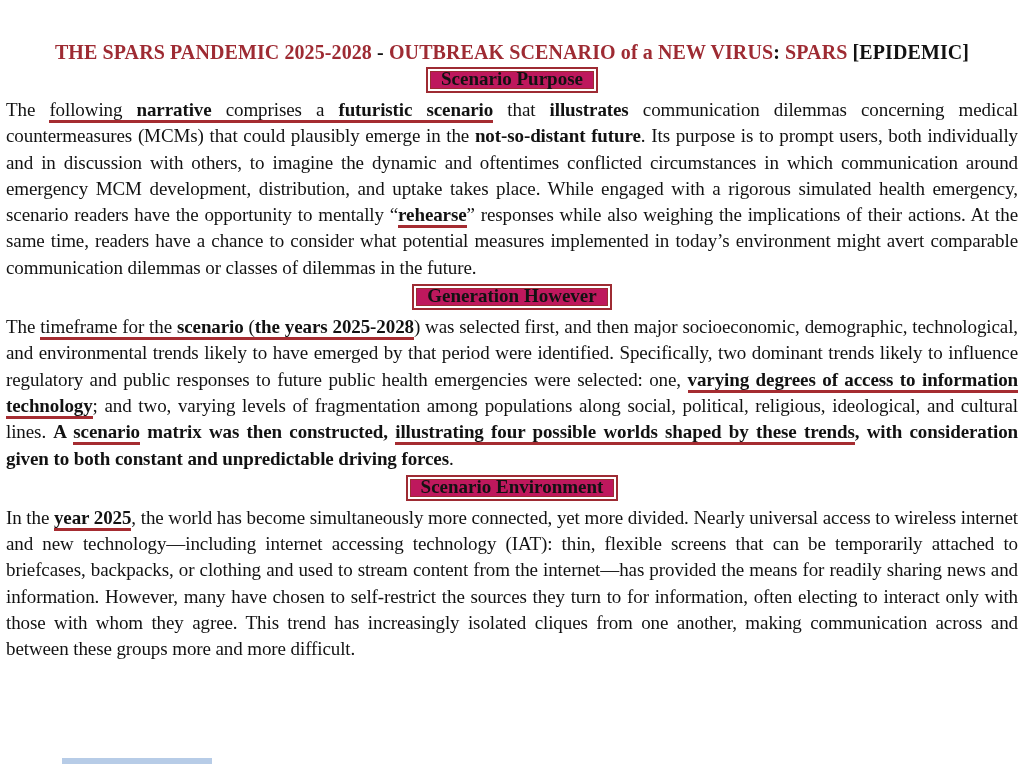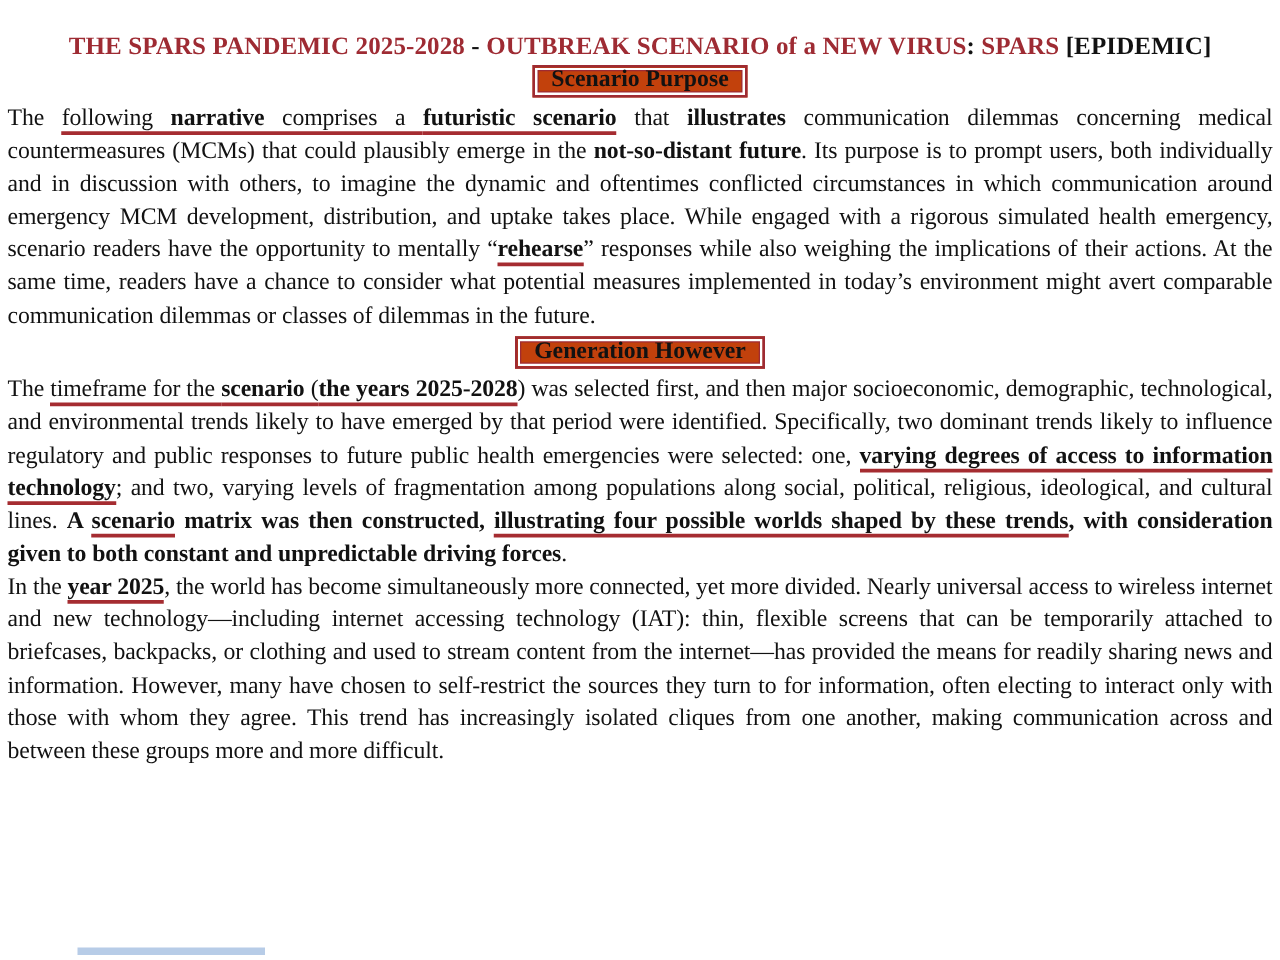--- a/index.html
+++ b/index.html
@@ -7,34 +7,34 @@
     --ured:#A52C31;
     --ink:#121212;
   }
   *{margin:0;padding:0;box-sizing:border-box;}
   html,body{background:#ffffff;}
   body{
     width:1024px;height:768px;overflow:hidden;position:relative;
     font-family:"Liberation Serif","DejaVu Serif",serif;
     color:var(--ink);
   }
-  .page{padding:26px 6px 0 6px;}
+  .page{padding:41px 6px 0 6px;}
   .doc-title{
     text-align:center;font-weight:bold;font-size:20px;line-height:23px;
     letter-spacing:0.1px;white-space:nowrap;
   }
   .doc-title span.red{color:var(--red);}
   .doc-title span.blk{color:var(--ink);}
   .heading-row{text-align:center;margin:3px 0 4px 0;}
   .heading-box{
     display:inline-block;font-weight:bold;font-size:19px;line-height:20px;
     padding:0 13px 2px 13px;color:var(--ink);
     border:2px solid var(--red);
     box-shadow:inset 0 0 0 2px #ffffff, inset 0 0 0 3px var(--red);
-    background:#c2410c;
+    background:#be185d;
   }
   p.body{
     font-size:19px;line-height:26.3px;text-align:justify;
     letter-spacing:-0.1px;
   }
   .b{font-weight:bold;}
   .u{border-bottom:3px solid var(--ured);}
   .blue-bar{
     position:absolute;left:62px;top:758px;width:150px;height:6px;
     background:#B7CCE7;
@@ -50,17 +50,20 @@
   <div class="heading-row">
     <span class="heading-box">Scenario Purpose</span>
   </div>
   <p class="body"><span>The </span><span class="u">following </span><span class="b u">narrative</span><span class="u"> comprises a </span><span class="b u">futuristic scenario</span><span> that </span><span class="b">illustrates</span><span> communication dilemmas concerning medical countermeasures (MCMs) that could plausibly emerge in the </span><span class="b">not-so-distant future</span><span>. Its purpose is to prompt users, both individually and in discussion with others, to imagine the dynamic and oftentimes conflicted circumstances in which communication around emergency MCM development, distribution, and uptake takes place. While engaged with a rigorous simulated health emergency, scenario readers have the opportunity to mentally “</span><span class="b u">rehearse</span><span>” responses while also weighing the implications of their actions. At the same time, readers have a chance to consider what potential measures implemented in today’s environment might avert comparable communication dilemmas or classes of dilemmas in the future.</span></p>
 
   <div class="heading-row">
     <span class="heading-box">Generation However</span>
   </div>
   <p class="body"><span>The </span><span class="u">timeframe for the </span><span class="b u">scenario</span><span class="u"> (</span><span class="b u">the years 2025-2028</span><span>) was selected first, and then major socioeconomic, demographic, technological, and environmental trends likely to have emerged by that period were identified. Specifically, two dominant trends likely to influence regulatory and public responses to future public health emergencies were selected: one, </span><span class="b u">varying degrees of access to information technology</span><span>; and two, varying levels of fragmentation among populations along social, political, religious, ideological, and cultural lines. </span><span class="b">A </span><span class="b u">scenario</span><span class="b"> matrix was then constructed, </span><span class="b u">illustrating four possible worlds shaped by these trends</span><span class="b">, with consideration given to both constant and unpredictable driving forces</span><span>.</span></p>
 
+  <div class="heading-row">
+    <span class="heading-box">Scenario Environment</span>
+  </div>
   <p class="body"><span>In the </span><span class="b u">year 2025</span><span>, the world has become simultaneously more connected, yet more divided. Nearly universal access to wireless internet and new technology—including internet accessing technology (IAT): thin, flexible screens that can be temporarily attached to briefcases, backpacks, or clothing and used to stream content from the internet—has provided the means for readily sharing news and information. However, many have chosen to self-restrict the sources they turn to for information, often electing to interact only with those with whom they agree. This trend has increasingly isolated cliques from one another, making communication across and between these groups more and more difficult.</span></p>
 
 </div>
 
 <div class="blue-bar"></div>
 
 </body></html>

